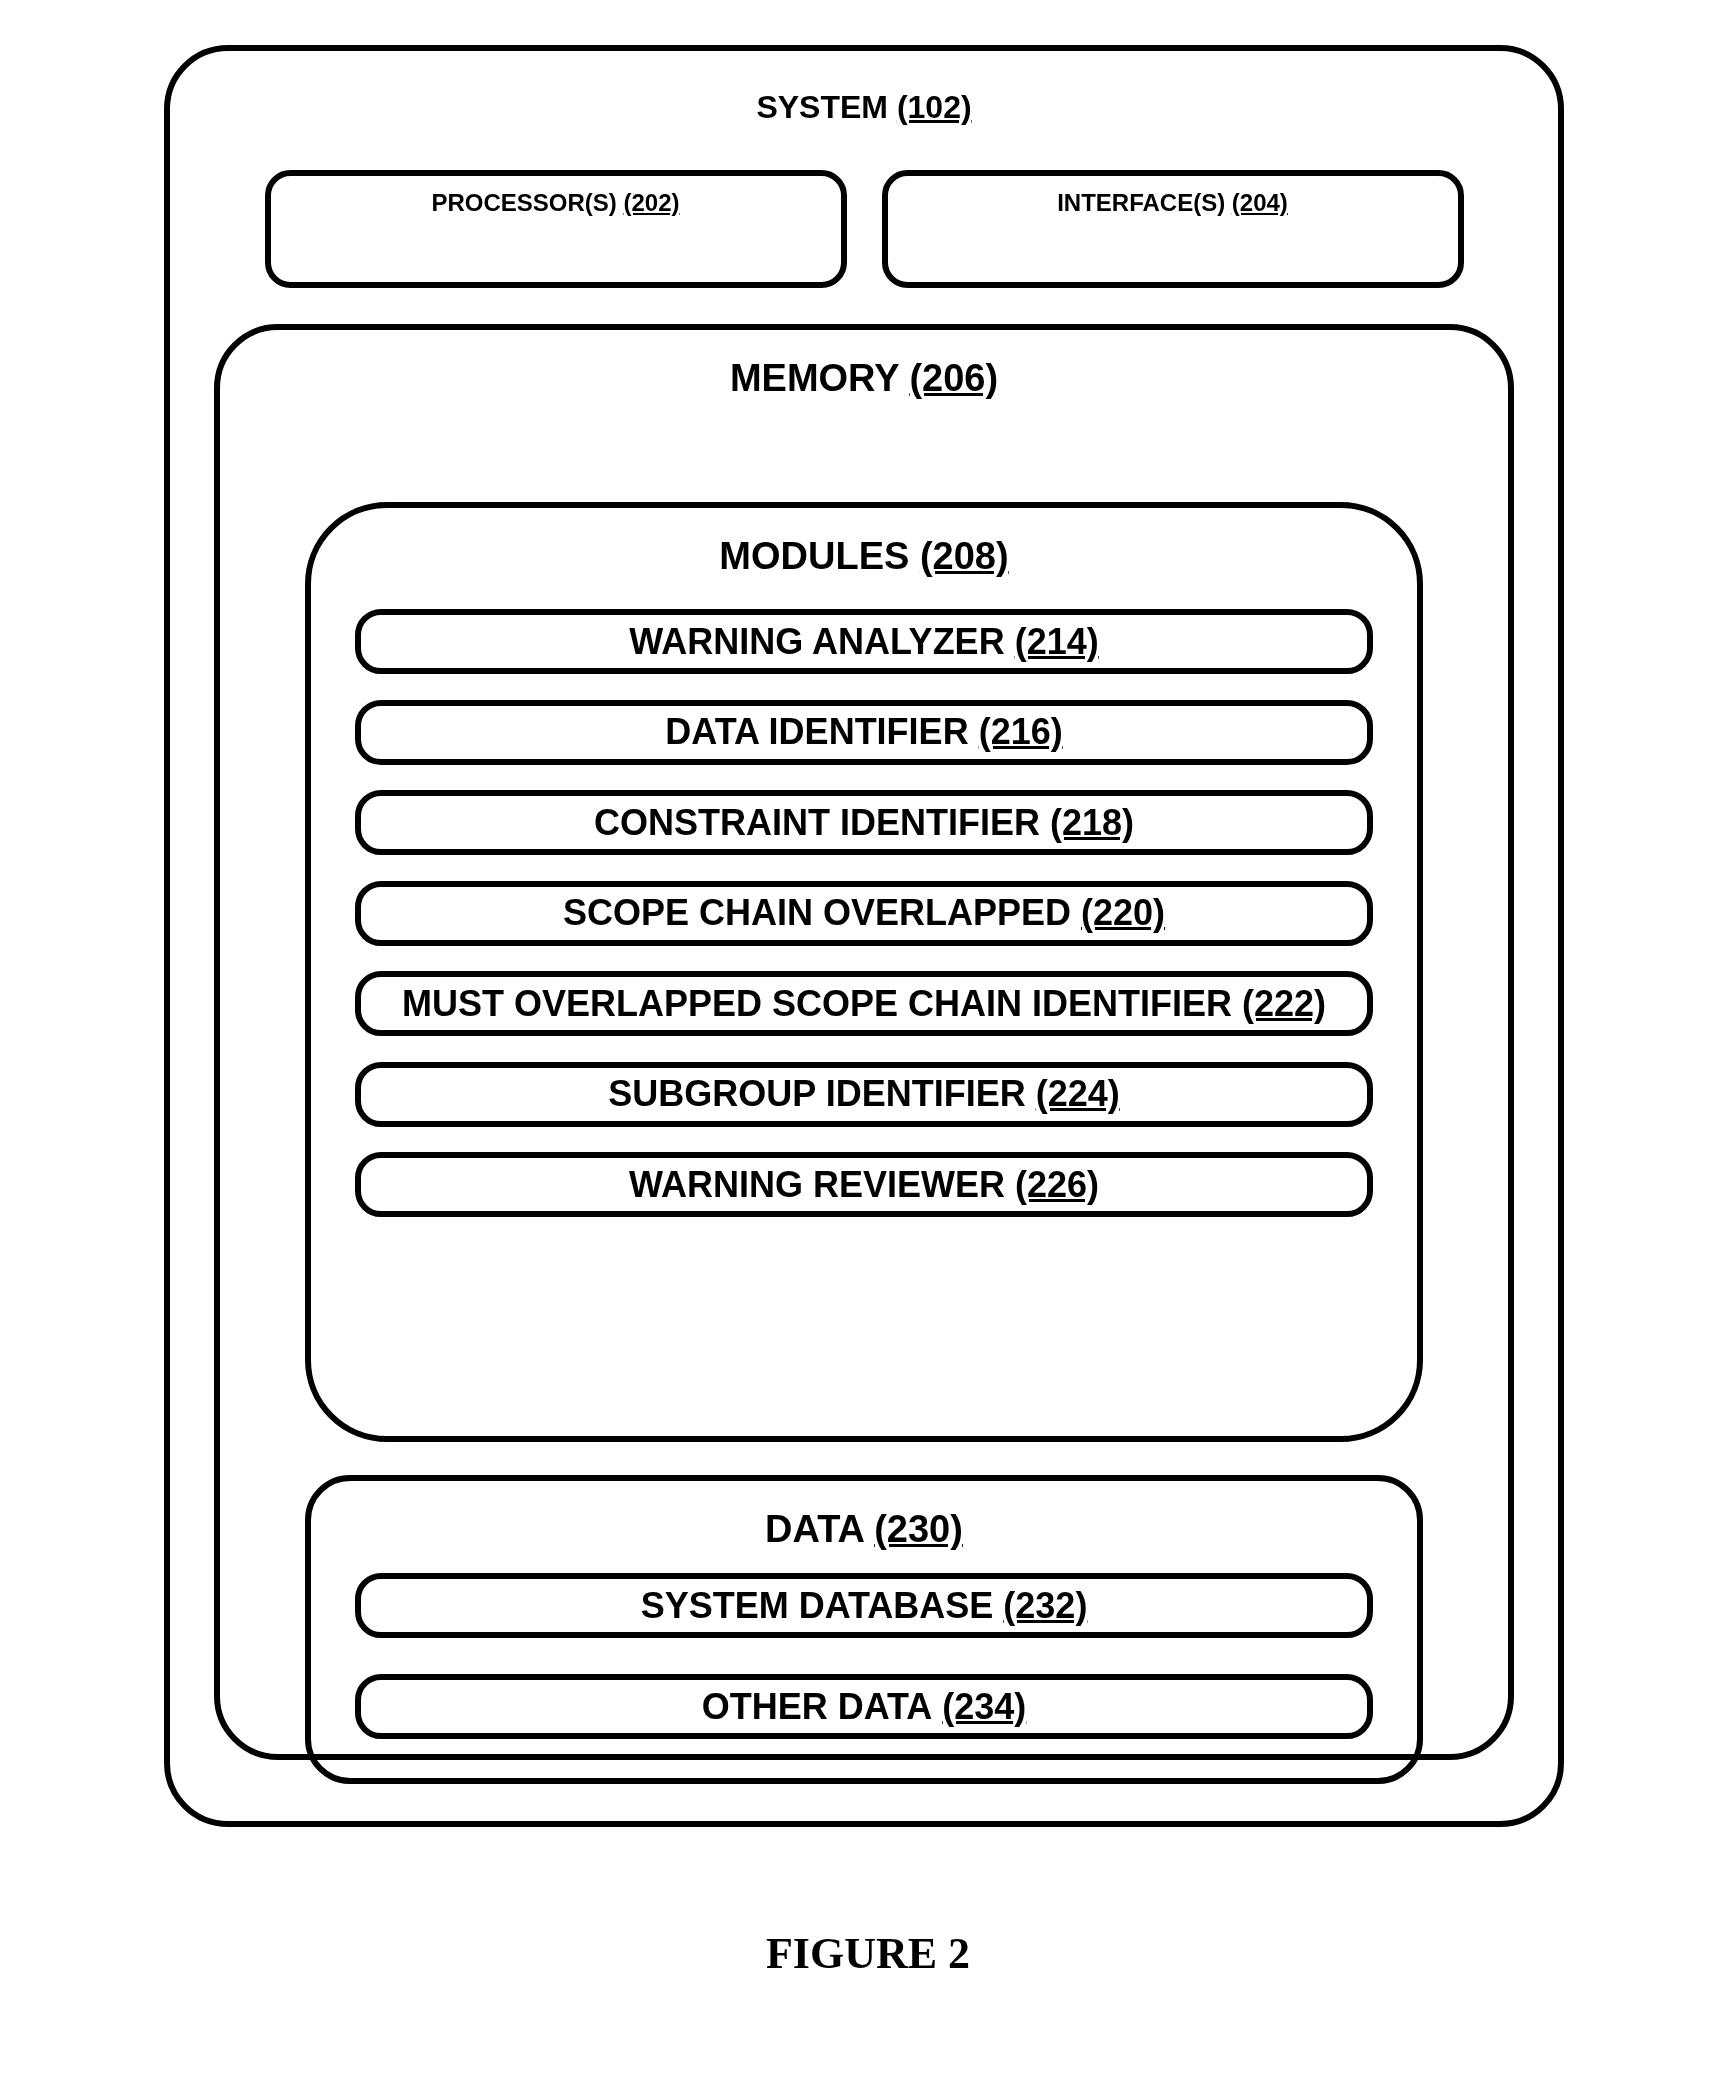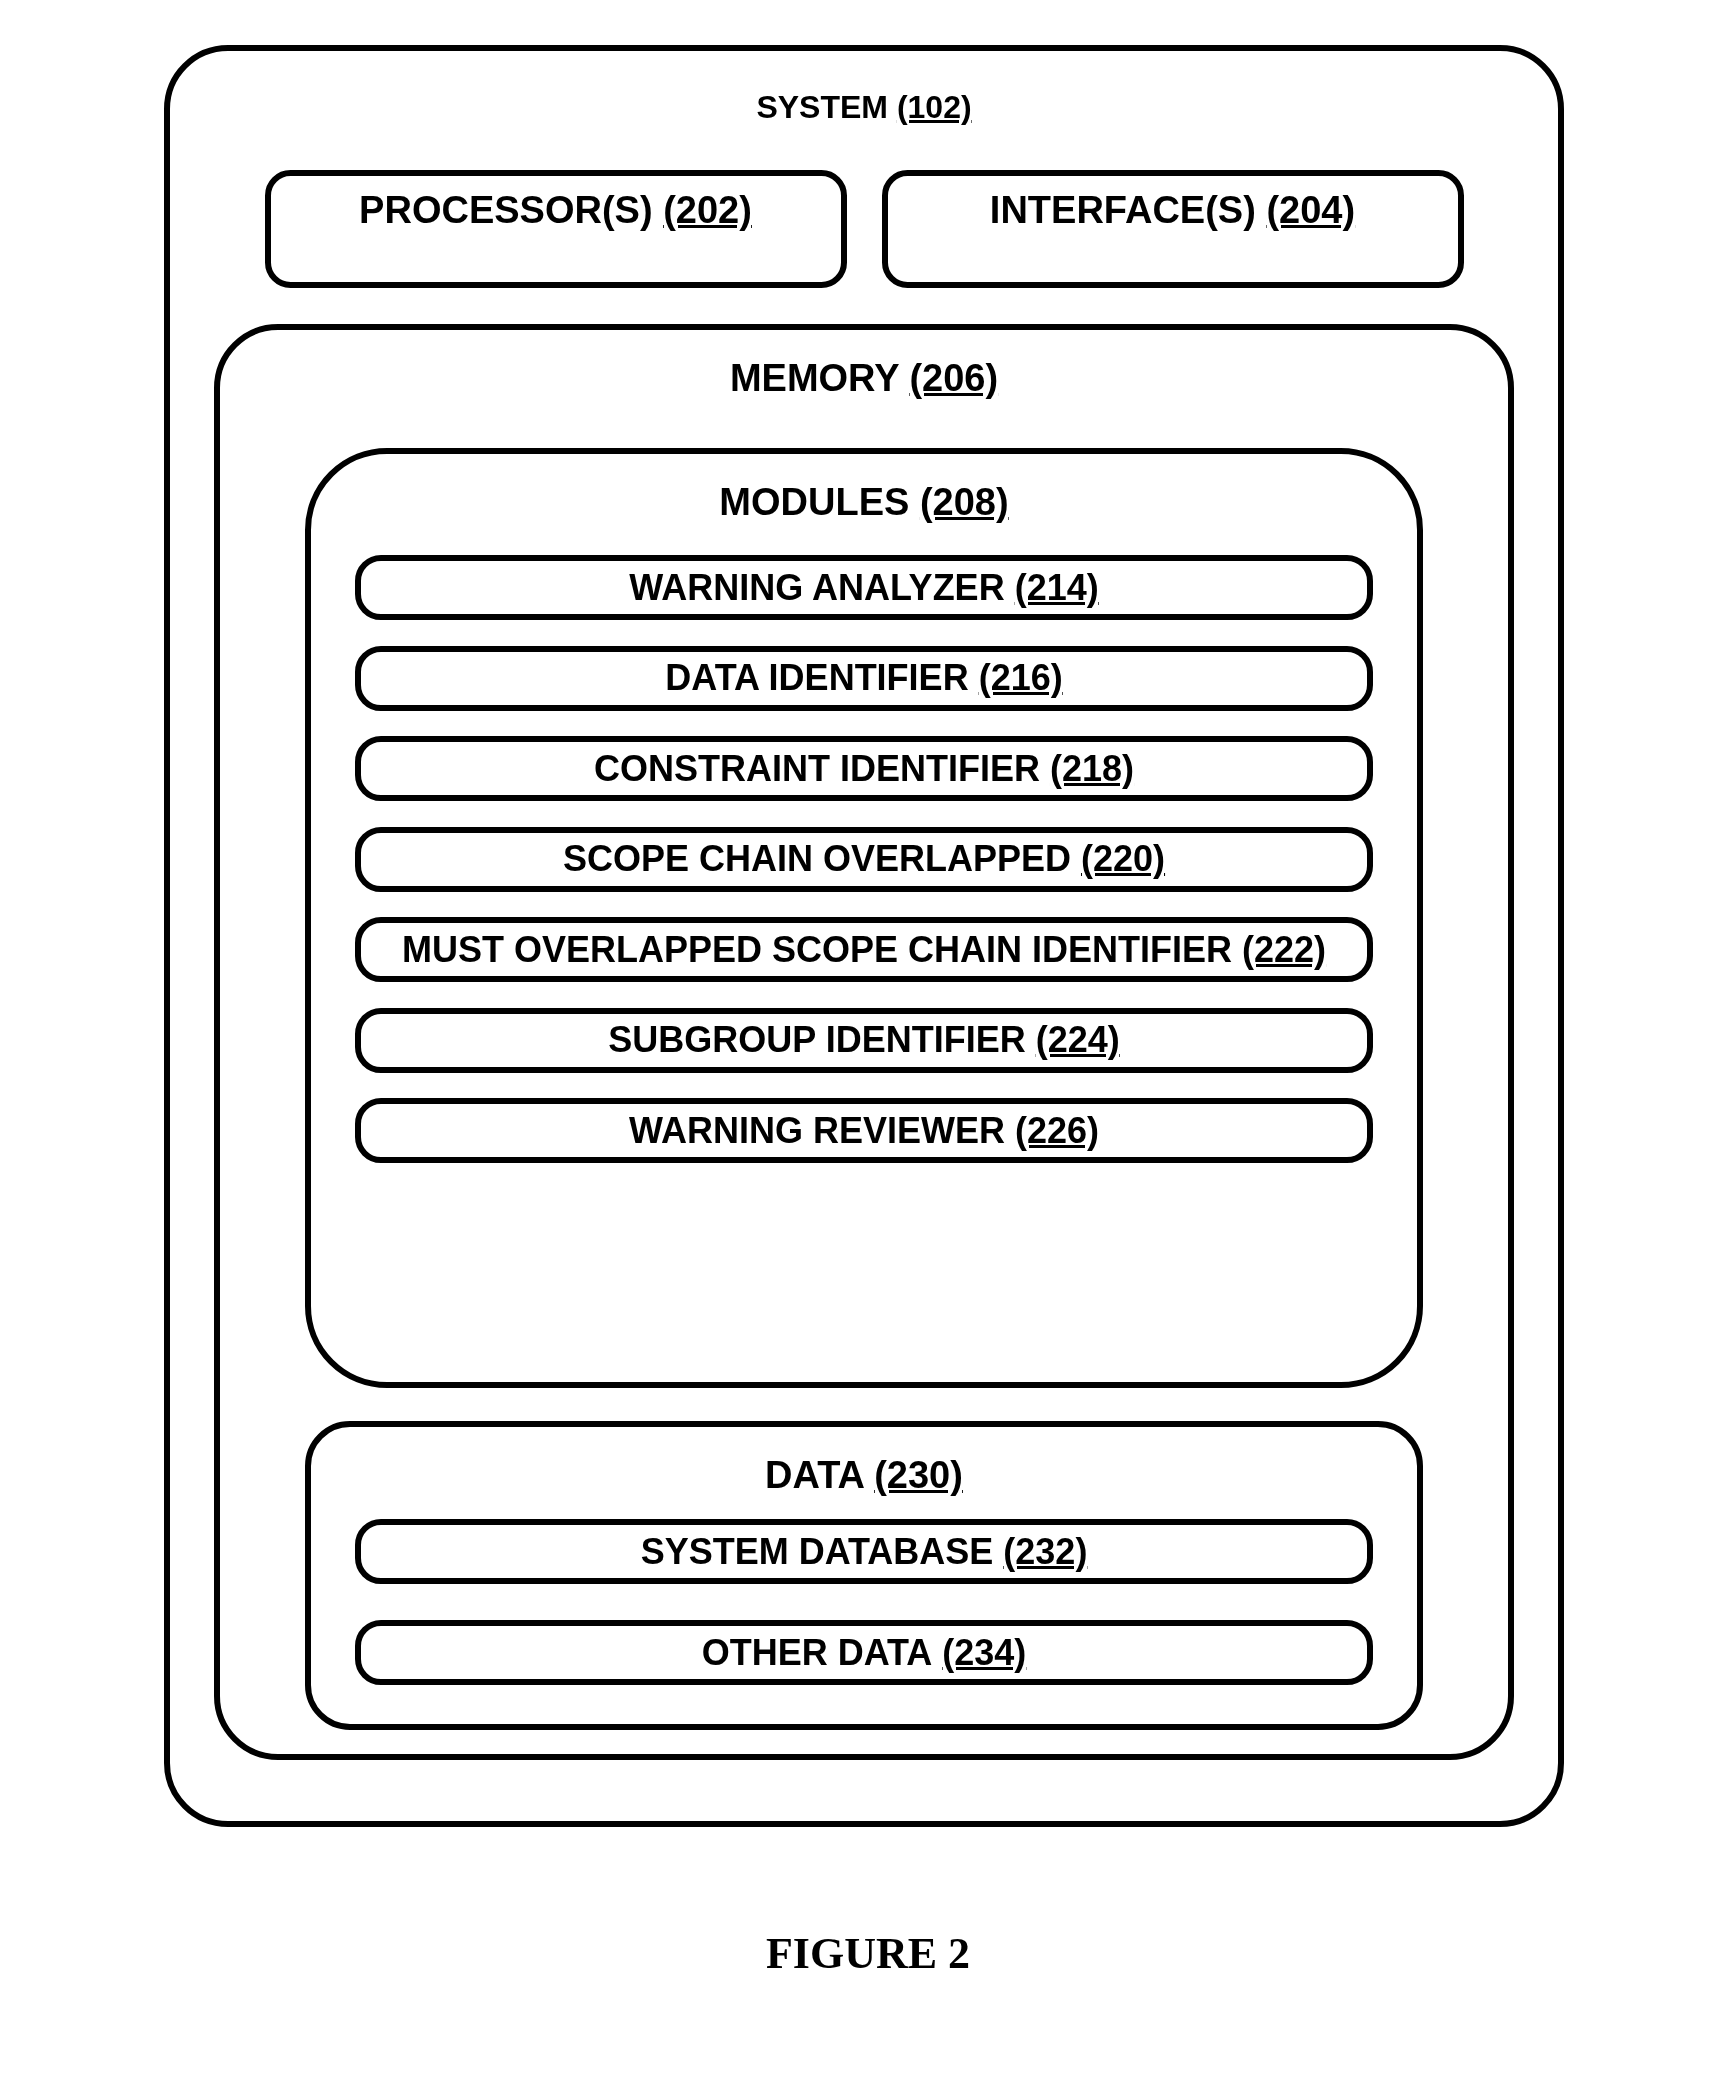--- a/index.html
+++ b/index.html
@@ -41,35 +41,35 @@
     height: 118px;
     border: 6.4px solid #000;
     border-radius: 25.5px;
     box-sizing: border-box;
     display: flex;
     align-items: flex-start;
     justify-content: center;
   }
   .small-box .box-label {
     font-weight: 700;
-    font-size: 38px;
+    font-size: 24px;
     margin-top: 12.7px;
     text-align: center;
     line-height: 1.15;
   }
   .memory-box {
     margin: 36px auto 0 auto;
     width: 1300px;
     height: 1436px;
     border: 6.4px solid #000;
     border-radius: 64px;
     box-sizing: border-box;
   }
   .modules-box {
-    margin: 48px auto 0 auto;
+    margin: 102px auto 0 auto;
     width: 1118px;
     height: 940px;
     border: 6.4px solid #000;
     border-radius: 82px;
     box-sizing: border-box;
     position: relative;
   }
   .data-box {
     margin: 33px auto 0 auto;
     width: 1118px;

